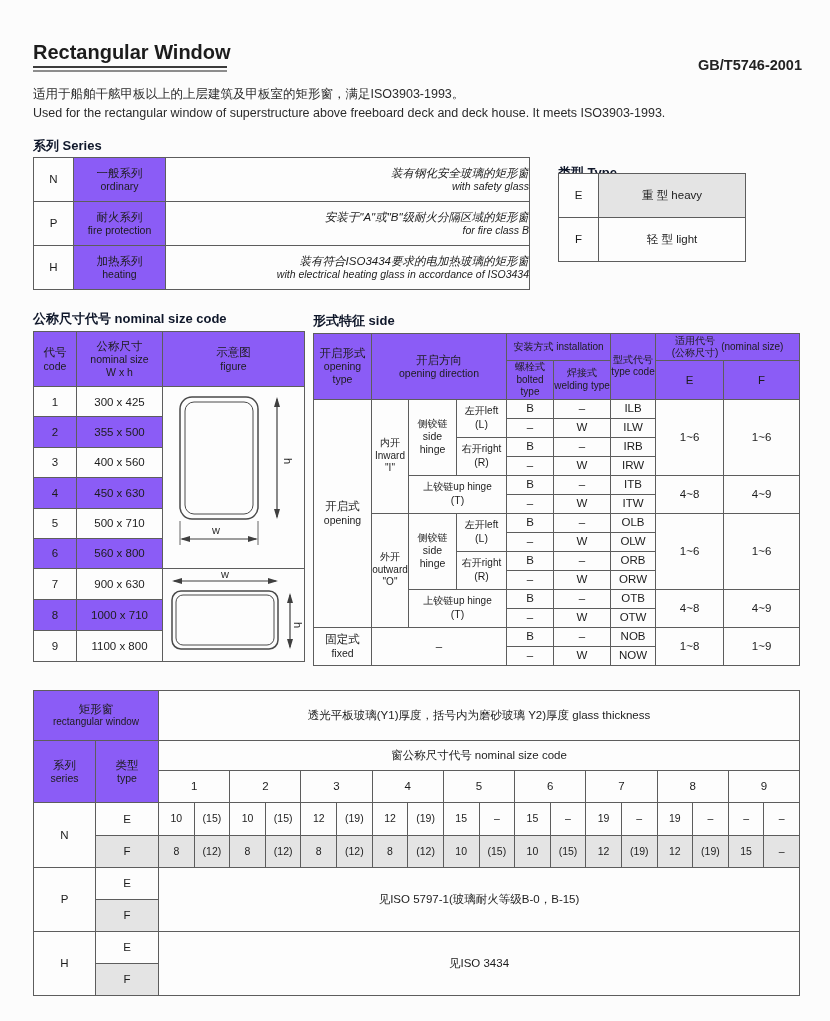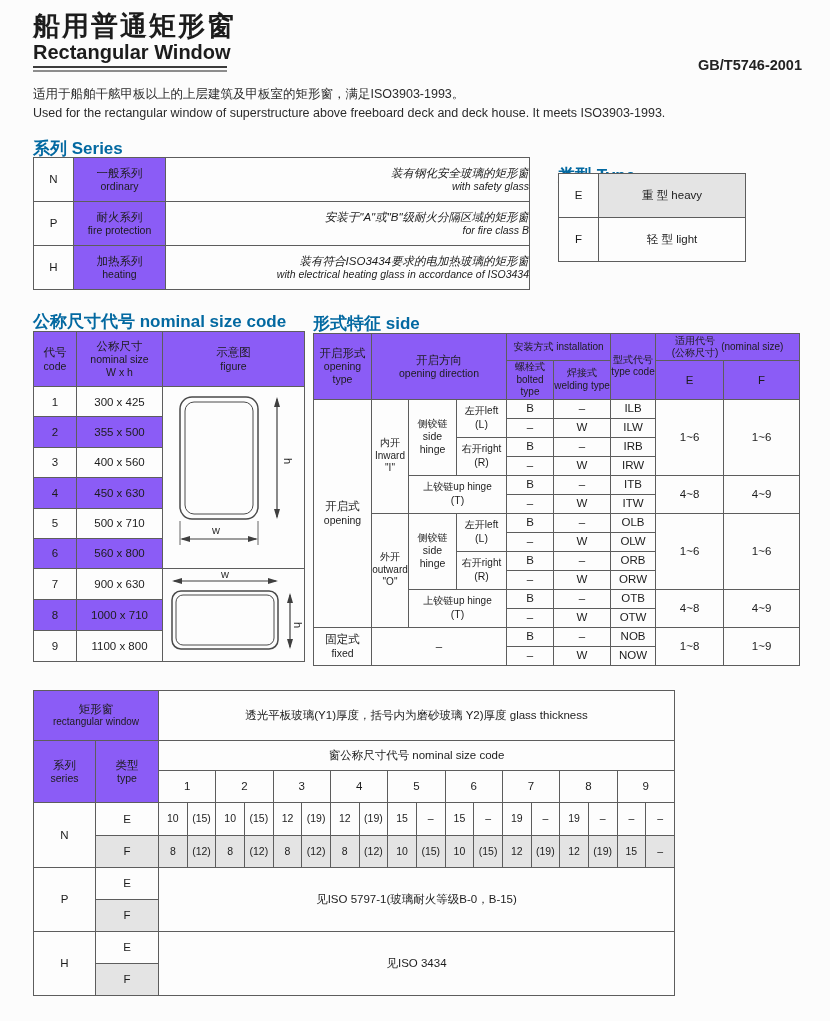--- a/index.html
+++ b/index.html
@@ -6,21 +6,21 @@
   #page{position:relative;width:830px;height:1021px;background:#fcfcfc;
         font-family:"Liberation Sans","DejaVu Sans",sans-serif;color:#1c1c1c;overflow:hidden;}
   .abs{position:absolute;}
 
   
   .title-zh{font-size:27px;font-weight:bold;letter-spacing:2px;}
   .title-en{font-size:20px;font-weight:bold;}
   .dbl-rule{height:2px;border-top:2px solid #3c3c3c;border-bottom:2px solid #8d8d8d;}
   .std-code{font-size:14.5px;font-weight:bold;color:#222;}
   .intro{font-size:12.5px;color:#2a2a2a;}
-  .sec-head{font-size:17px;font-weight:bold;color:#0369a1;}
+  .sec-head{font-size:13px;font-weight:bold;color:#0f172a;}
 
   
   table{border-collapse:collapse;table-layout:fixed;background:#fdfdfd;}
   td{border:1px solid #5d5d5d;text-align:center;vertical-align:middle;
      padding:0;font-size:11.5px;line-height:1.25;overflow:hidden;color:#1c1c1c;}
   table.frame{border:1.5px solid #474747;}
   .zh{display:block;}
   .en{display:block;font-size:10.5px;}
   .small{font-size:10px;}
   .gray{background:#8b5cf6;}
@@ -29,21 +29,20 @@
   .stack{display:flex;flex-direction:column;justify-content:space-between;height:100%;}
 
   
   .val{font-size:10.5px;}
 </style>
 </head>
 <body>
 
 <div id="page">
 
-  <div class="abs title-zh" style="left:33px;top:8px;">船用普通矩形窗</div>
   <div class="abs title-en" style="left:33px;top:41px;">Rectangular Window</div>
   <div class="abs dbl-rule" style="left:33px;top:66px;width:194px;"></div>
   <div class="abs std-code" style="right:28px;top:57px;">GB/T5746-2001</div>
   <div class="abs intro" style="left:33px;top:86px;width:760px;">适用于船舶干舷甲板以上的上层建筑及甲板室的矩形窗，满足ISO3903-1993。</div>
   <div class="abs intro" style="left:33px;top:106px;width:760px;">Used for the rectangular window of superstructure above freeboard deck and deck house. It meets ISO3903-1993.</div>
 
   <div class="abs sec-head" style="left:33px;top:137px;">系列 Series</div>
   <table class="abs frame" style="left:33px;top:157px;width:497px;">
     <colgroup>
         <col style="width:40px">
@@ -387,21 +386,21 @@
       <td rowspan="2">1~9</td>
     </tr>
     <tr style="height:19px">
       <td>–</td>
       <td>W</td>
       <td>NOW</td>
     </tr>
   </tbody>
     </table>
 
-  <table class="abs frame" style="left:33px;top:690px;width:642px;padding-left:20px;">
+  <table class="abs frame" style="left:33px;top:690px;width:767px;padding-left:20px;">
     <colgroup>
       <col style="width:62px">
         <col style="width:63px">
       <col>
         <col>
         <col>
         <col>
         <col>
         <col>
         <col>

